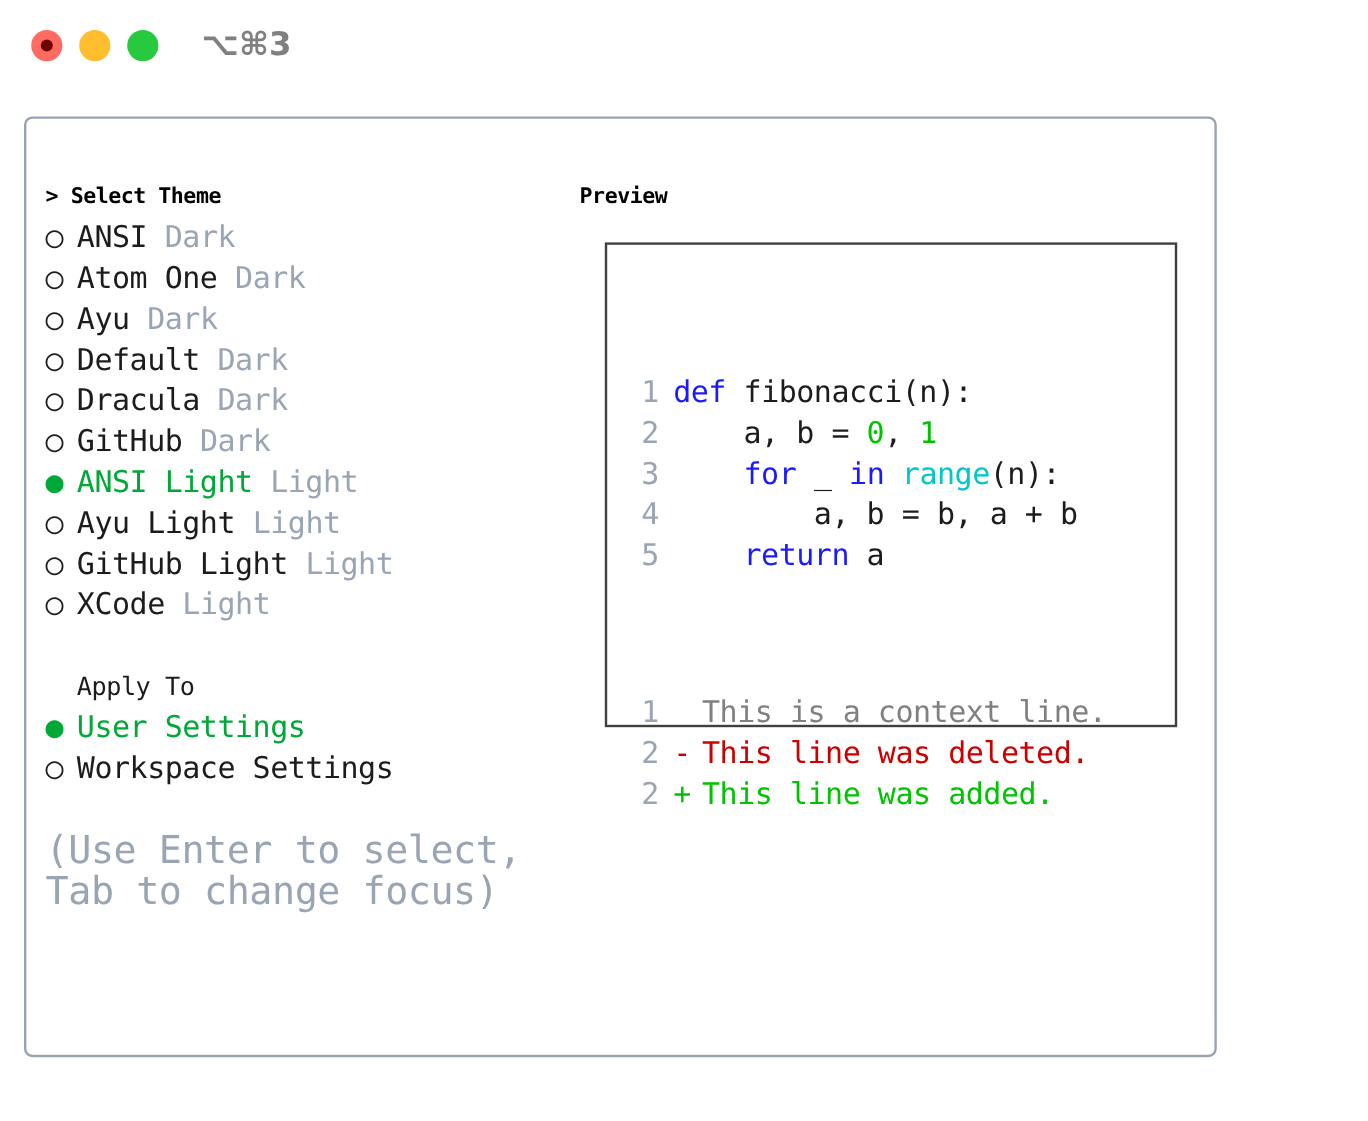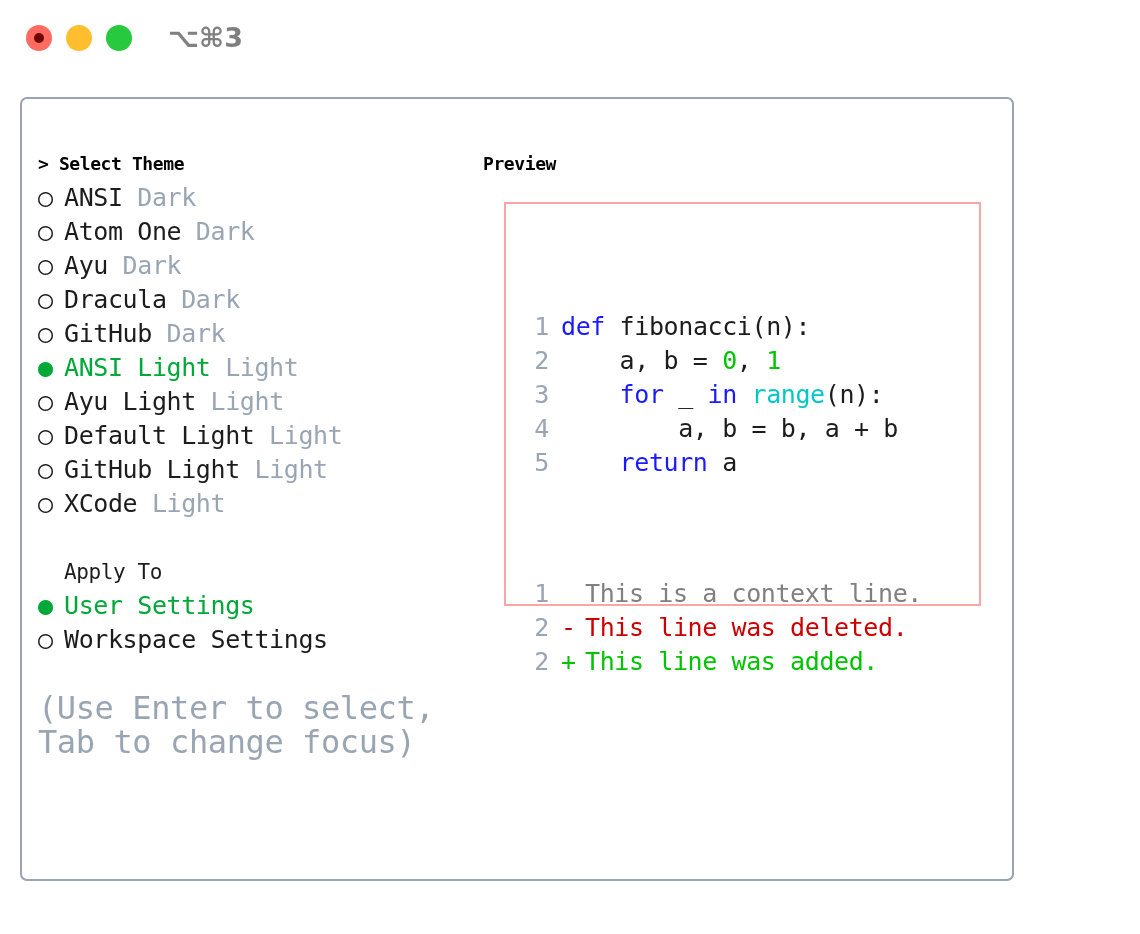--- a/index.html
+++ b/index.html
@@ -149,21 +149,21 @@
     width: 410px;
   }
 
   
   .preview-panel {
     position: absolute;
     left: 21px;
     top: 55px;
     width: 477px;
     height: 404px;
-    border: 2px solid #fca5a5;
+    border: 2px solid #404040;
     box-sizing: border-box;
     background: #ffffff;
   }
   .code {
     position: absolute;
     left: 15px;
     top: 38px;
     font-size: 25px;
     line-height: 34px;
     white-space: pre;
@@ -205,25 +205,25 @@
   <div class="card">
 
     <div class="col-left">
 
       <div class="section-title"><span>&gt; </span><span>Select Theme</span></div>
 
       <div class="list" id="theme-list">
           <div class="row"><span class="marker marker-empty">○</span><span class="label">ANSI</span><span class="variant"> Dark</span></div>
           <div class="row"><span class="marker marker-empty">○</span><span class="label">Atom One</span><span class="variant"> Dark</span></div>
           <div class="row"><span class="marker marker-empty">○</span><span class="label">Ayu</span><span class="variant"> Dark</span></div>
+          <div class="row"><span class="marker marker-empty">○</span><span class="label">Default</span><span class="variant"> Dark</span></div>
           <div class="row"><span class="marker marker-empty">○</span><span class="label">Dracula</span><span class="variant"> Dark</span></div>
           <div class="row"><span class="marker marker-empty">○</span><span class="label">GitHub</span><span class="variant"> Dark</span></div>
           <div class="row row-selected"><span class="marker marker-filled">●</span><span class="label">ANSI Light</span><span class="variant"> Light</span></div>
           <div class="row"><span class="marker marker-empty">○</span><span class="label">Ayu Light</span><span class="variant"> Light</span></div>
-          <div class="row"><span class="marker marker-empty">○</span><span class="label">Default Light</span><span class="variant"> Light</span></div>
           <div class="row"><span class="marker marker-empty">○</span><span class="label">GitHub Light</span><span class="variant"> Light</span></div>
           <div class="row"><span class="marker marker-empty">○</span><span class="label">XCode</span><span class="variant"> Light</span></div>
         </div>
 
       <div class="spacer"></div>
 
       <div class="group-label">Apply To</div>
 
       <div class="list" id="apply-list">
           <div class="row row-selected"><span class="marker marker-filled">●</span><span class="label">User Settings</span></div>

